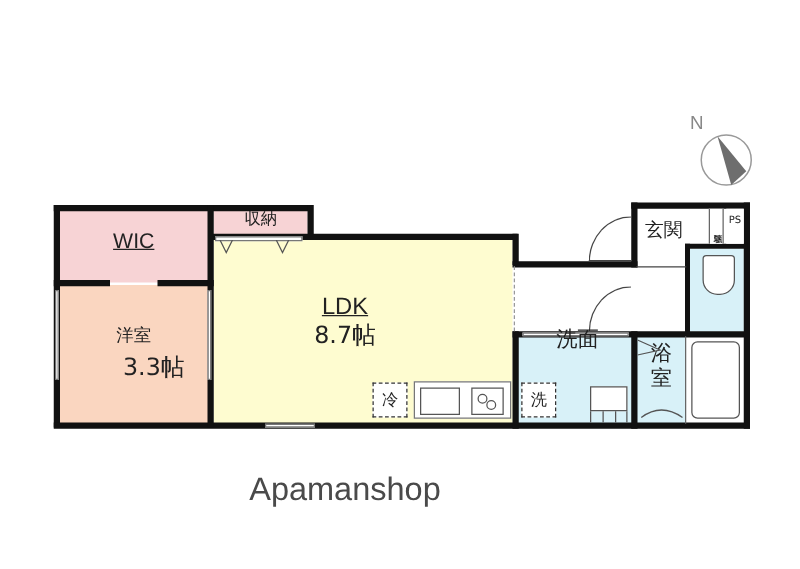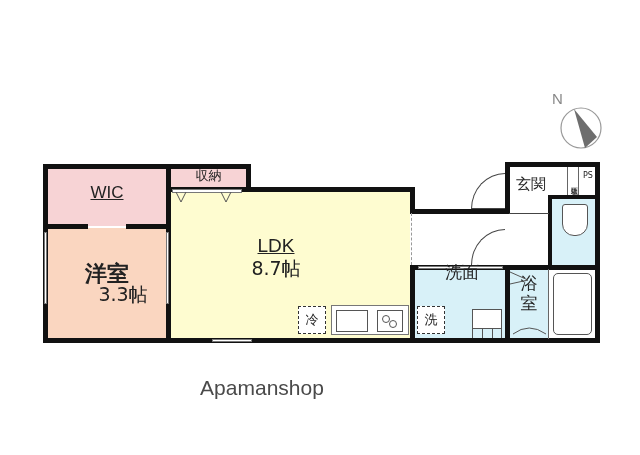--- a/index.html
+++ b/index.html
@@ -4,21 +4,21 @@
 <style>
   html, body { margin:0; padding:0; background:#ffffff; }
   body { width:640px; height:455px; position:relative; overflow:hidden; font-family:"DejaVu Sans", sans-serif; }
   .abs { position:absolute; box-sizing:border-box; }
   .wall { position:absolute; background:#111; }
   .room-label { position:absolute; color:#222; text-align:center; line-height:1.05; }
   .dash-box { position:absolute; border:1px dashed #333; background:#fff; font-size:13px; color:#222; display:flex; align-items:center; justify-content:center; box-sizing:border-box; }
   .fixture { position:absolute; border:1.5px solid #555; background:#fff; box-sizing:border-box; }
   .door-arc { position:absolute; border:1.5px solid #444; border-right:none; border-bottom:none; border-top-left-radius:100%; box-sizing:border-box; }
   .window { position:absolute; background:#fff; border:1px solid #777; box-sizing:border-box; }
-  .brand { position:absolute; left:2px; width:520px; top:376px; text-align:center; font-family:"Liberation Sans", sans-serif; font-size:21px; color:#4a4a4a; }
+  .brand { position:absolute; left:16px; width:520px; top:376px; text-align:center; font-family:"Liberation Sans", sans-serif; font-size:26px; color:#4a4a4a; }
 </style>
 </head>
 <body>
 
 <div class="abs" style="left:548px;top:90px;width:60px;height:60px;">
   <span style="position:absolute;left:4px;top:0;font-size:15px;color:#888;font-family:'Liberation Sans',sans-serif;">N</span>
   <svg width="60" height="60" style="position:absolute;left:0;top:0;">
     <circle cx="33" cy="38" r="20" fill="#fff" stroke="#999" stroke-width="1.2"></circle>
     <polygon points="26,19 49,47 37,58" fill="#6e6e6e"></polygon>
   </svg>
@@ -68,21 +68,21 @@
   <polyline points="49,0 54,10 59,0" fill="none" stroke="#555" stroke-width="1"></polyline>
 </svg>
 
 <div class="door-arc" style="left:471px;top:173px;width:34px;height:36px;"></div>
 <div class="abs" style="left:471px;top:208px;width:34px;height:1px;background:#444;"></div>
 <div class="door-arc" style="left:471px;top:229px;width:34px;height:36px;"></div>
 <div class="abs" style="left:509px;top:213px;width:40px;height:1px;background:#444;"></div>
 
 <div class="room-label" style="left:47px;top:184px;width:120px;font-size:17px;font-family:'Liberation Sans',sans-serif;text-decoration:underline;">WIC</div>
 <div class="room-label" style="left:171px;top:169px;width:75px;font-size:13px;">収納</div>
-<div class="room-label" style="left:47px;top:262px;width:120px;font-size:22px;font-weight:bold;">洋室</div>
+<div class="room-label" style="left:47px;top:262px;width:120px;font-size:14px;">洋室</div>
 <div class="room-label" style="left:63px;top:285px;width:120px;font-size:19px;">3.3帖</div>
 <div class="room-label" style="left:171px;top:236px;width:210px;font-size:19px;font-family:'Liberation Sans',sans-serif;text-decoration:underline;">LDK</div>
 <div class="room-label" style="left:171px;top:259px;width:210px;font-size:19px;">8.7帖</div>
 <div class="room-label" style="left:430px;top:264px;width:64px;font-size:17px;">洗面</div>
 <div class="room-label" style="left:509px;top:275px;width:40px;font-size:17px;">浴</div>
 <div class="room-label" style="left:509px;top:295px;width:40px;font-size:17px;">室</div>
 <div class="room-label" style="left:511px;top:177px;width:40px;font-size:15px;">玄関</div>
 
 <div class="abs" style="left:567px;top:167px;width:12px;height:28px;border-left:1px solid #666;border-right:1px solid #666;background:#fff;font-size:7px;line-height:8px;text-align:center;writing-mode:vertical-rl;color:#222;padding-top:2px;">下駄箱</div>
 <div class="abs" style="left:581px;top:167px;width:14px;height:28px;background:#fff;font-size:8px;line-height:11px;text-align:center;color:#222;padding-top:3px;word-break:break-all;">PS</div>

